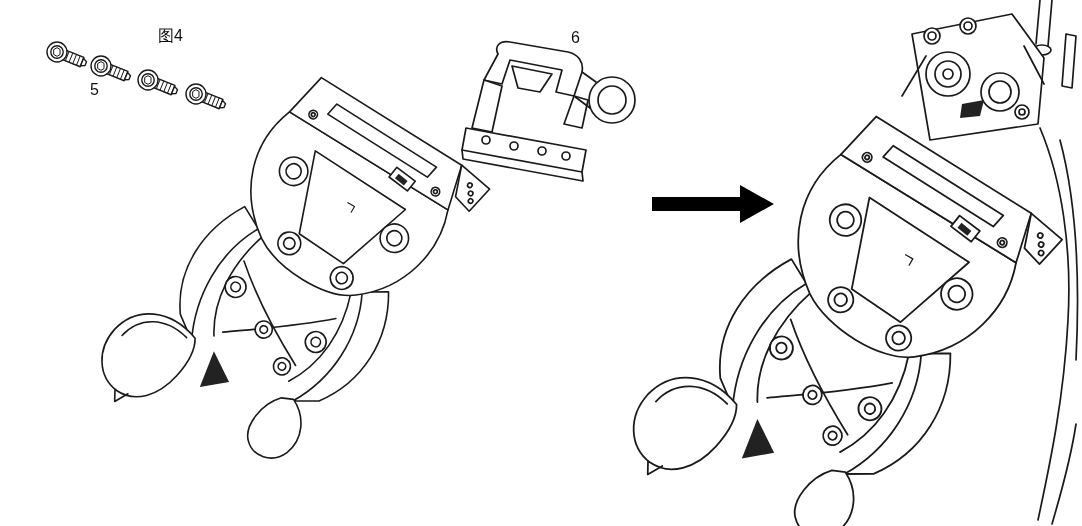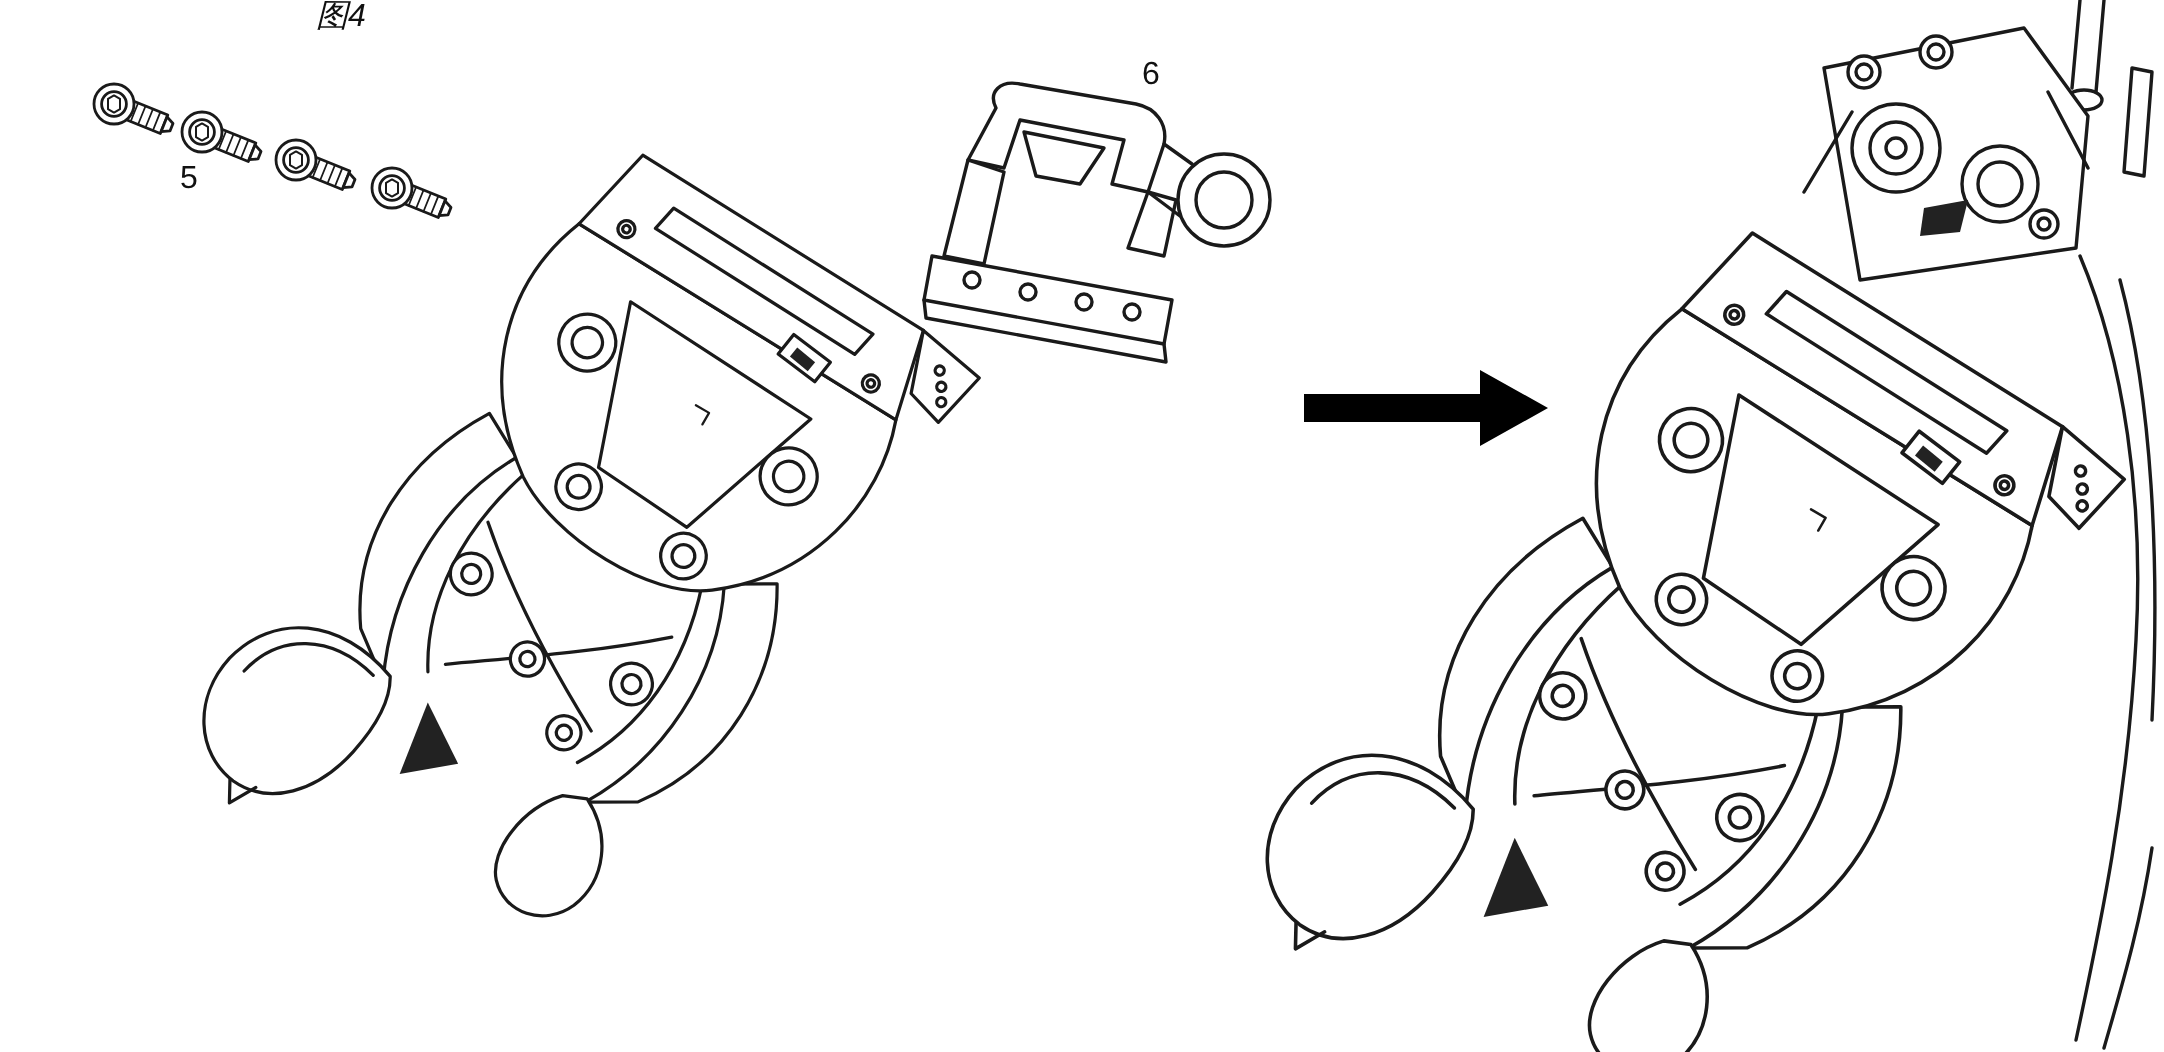--- a/index.html
+++ b/index.html
@@ -137,16 +137,16 @@
         <circle cx="1022" cy="112" r="3"></circle>
       <path d="M 962,104 L 984,100 L 980,116 L 960,118 Z" fill="#222222" stroke="none"></path>
       <path d="M 1040,128 C 1062,180 1072,250 1068,320 C 1064,398 1050,464 1038,520" fill="none"></path>
       <path d="M 1060,140 C 1076,200 1080,280 1076,360" fill="none"></path>
       <path d="M 1076,424 C 1070,464 1060,496 1052,524" fill="none"></path>
     </g>
 
     <use href="#gripper" transform="translate(952,170) rotate(30) scale(1.05)"></use>
   </svg>
 
-  <span class="lbl" style="left:158px;top:1px;font-style:italic;">图4</span>
+  <span class="lbl" style="left:158px;top:28px;">图4</span>
   <span class="lbl" style="left:90px;top:82px;">5</span>
   <span class="lbl" style="left:571px;top:30px;">6</span>
 </div>
 
 </body></html>

